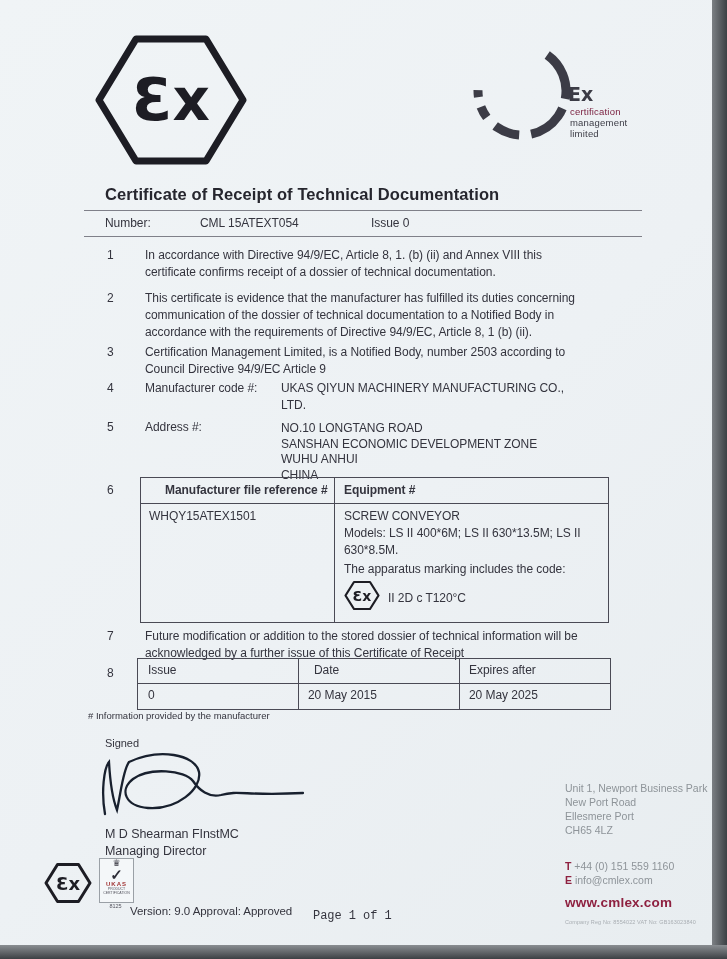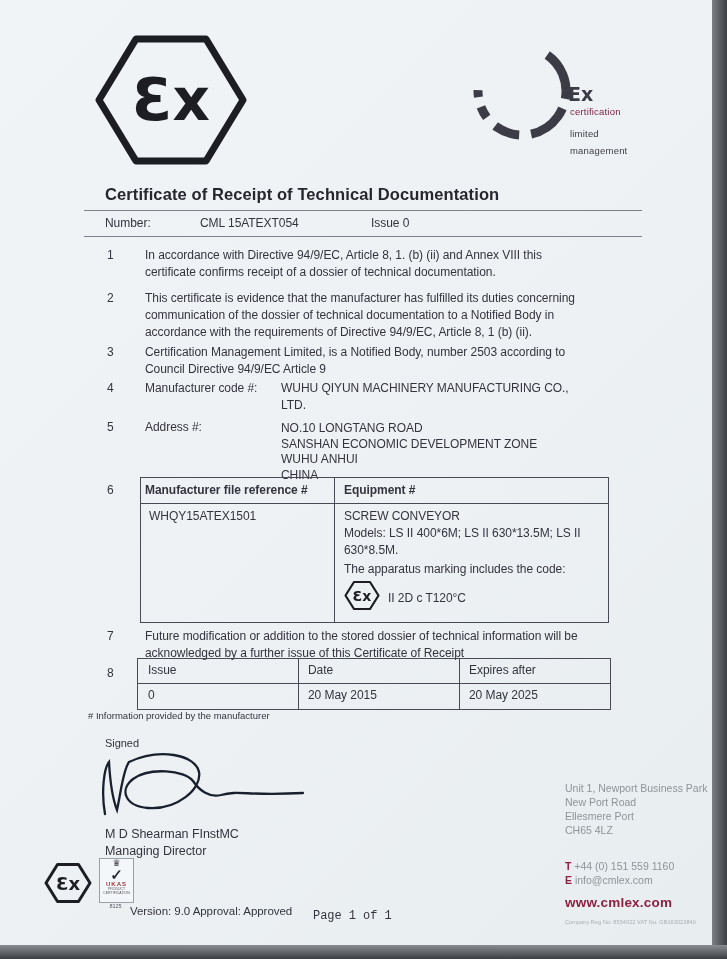--- a/index.html
+++ b/index.html
@@ -66,21 +66,21 @@
       <text x="76" y="70" text-anchor="middle" dominant-baseline="middle" font-size="58" class="atex-glyph" fill="#1d1d24">Ɛx</text>
     </svg>
   </div>
 
   <div class="abs" style="left:472px;top:33px;width:210px;height:115px;">
     <svg class="abs" style="left:0;top:5px;" width="104" height="106" viewBox="0 0 104 106">
       <circle cx="50" cy="53" r="44" fill="none" stroke="#3c3c46" stroke-width="9" stroke-dasharray="50 10 42 12 26 12 12 10 7 95" transform="rotate(-55 50 53)"></circle>
     </svg>
     <div class="abs cml-ex" style="left:96px;top:50px;">Ex</div>
     <div class="abs cml-sub maroon" style="left:98px;top:74px;">certification</div>
-    <div class="abs cml-sub" style="left:98px;top:85px;margin-top:28px;">management</div>
+    <div class="abs cml-sub" style="left:98px;top:85px;">management</div>
     <div class="abs cml-sub" style="left:98px;top:96px;">limited</div>
   </div>
 
   <div class="abs title" style="left:105px;top:185px;">Certificate of Receipt of Technical Documentation</div>
   <div class="rule" style="left:84px;top:210px;width:558px;"></div>
   <div class="abs txt" style="left:105px;top:215px;">Number:</div>
   <div class="abs txt" style="left:200px;top:215px;">CML 15ATEXT054</div>
   <div class="abs txt" style="left:371px;top:215px;">Issue 0</div>
   <div class="rule" style="left:84px;top:236px;width:558px;"></div>
 
@@ -92,37 +92,37 @@
   <div class="abs txt pre" style="left:145px;top:290px;width:480px;">This certificate is evidence that the manufacturer has fulfilled its duties concerning
 communication of the dossier of technical documentation to a Notified Body in
 accordance with the requirements of Directive 94/9/EC, Article 8, 1 (b) (ii).</div>
 
   <div class="abs txt" style="left:107px;top:344px;">3</div>
   <div class="abs txt pre" style="left:145px;top:344px;width:480px;">Certification Management Limited, is a Notified Body, number 2503 according to
 Council Directive 94/9/EC Article 9</div>
 
   <div class="abs txt" style="left:107px;top:380px;">4</div>
   <div class="abs txt" style="left:145px;top:380px;">Manufacturer code #:</div>
-  <div class="abs txt pre" style="left:281px;top:380px;width:345px;">WUHU QIYUN MACHINERY MANUFACTURING CO.,
+  <div class="abs txt pre" style="left:281px;top:380px;width:345px;">UKAS QIYUN MACHINERY MANUFACTURING CO.,
 LTD.</div>
 
   <div class="abs txt" style="left:107px;top:419px;">5</div>
   <div class="abs txt" style="left:145px;top:419px;">Address #:</div>
   <div class="abs txt" style="left:281px;top:421px;line-height:15.5px;">
     <div>NO.10 LONGTANG ROAD</div>
     <div>SANSHAN ECONOMIC DEVELOPMENT ZONE</div>
     <div>WUHU ANHUI</div>
     <div>CHINA</div>
   </div>
 
   <div class="abs txt" style="left:107px;top:482px;">6</div>
   <div class="dtable" style="left:140px;top:477px;width:467px;height:144px;">
     <div class="vline" style="left:193px;"></div>
     <div class="hline" style="top:25px;"></div>
-    <div class="cell bold" style="left:4px;top:5px;">Manufacturer file reference #</div>
+    <div class="cell bold" style="left:24px;top:5px;">Manufacturer file reference #</div>
     <div class="cell bold" style="left:203px;top:5px;">Equipment #</div>
     <div class="cell" style="left:8px;top:31px;">WHQY15ATEX1501</div>
     <div class="cell" style="left:203px;top:31px;">SCREW CONVEYOR</div>
     <div class="cell pre" style="left:203px;top:47px;width:255px;line-height:17px;">Models: LS II 400*6M; LS II 630*13.5M; LS II
 630*8.5M.</div>
     <div class="cell" style="left:203px;top:84px;">The apparatus marking includes the code:</div>
     <svg class="abs" style="left:203px;top:102px;" width="36" height="31" viewBox="0 0 36 31">
       <polygon points="1.5,15.5 10,2 26,2 34.5,15.5 26,29 10,29" fill="none" stroke="#1d1d24" stroke-width="2.2" stroke-linejoin="round"></polygon>
       <text x="18" y="17" text-anchor="middle" dominant-baseline="middle" font-size="14" class="atex-glyph" fill="#1d1d24">Ɛx</text>
     </svg>
@@ -132,21 +132,21 @@
   <div class="abs txt" style="left:107px;top:628px;">7</div>
   <div class="abs txt pre" style="left:145px;top:628px;width:490px;">Future modification or addition to the stored dossier of technical information will be
 acknowledged by a further issue of this Certificate of Receipt</div>
 
   <div class="abs txt" style="left:107px;top:665px;">8</div>
   <div class="dtable" style="left:137px;top:658px;width:472px;height:50px;">
     <div class="vline" style="left:160px;"></div>
     <div class="vline" style="left:321px;"></div>
     <div class="hline" style="top:24px;"></div>
     <div class="cell" style="left:10px;top:4px;">Issue</div>
-    <div class="cell" style="left:170px;top:4px;">Date</div>
+    <div class="cell" style="left:176px;top:4px;">Date</div>
     <div class="cell" style="left:331px;top:4px;">Expires after</div>
     <div class="cell" style="left:10px;top:29px;">0</div>
     <div class="cell" style="left:170px;top:29px;">20 May 2015</div>
     <div class="cell" style="left:331px;top:29px;">20 May 2025</div>
   </div>
 
   <div class="abs small-note" style="left:88px;top:710px;"># Information provided by the manufacturer</div>
 
   <div class="abs txt" style="left:105px;top:735px;font-size:11px;">Signed</div>
   <svg class="abs" style="left:93px;top:752px;" width="215" height="72" viewBox="0 0 215 72">

